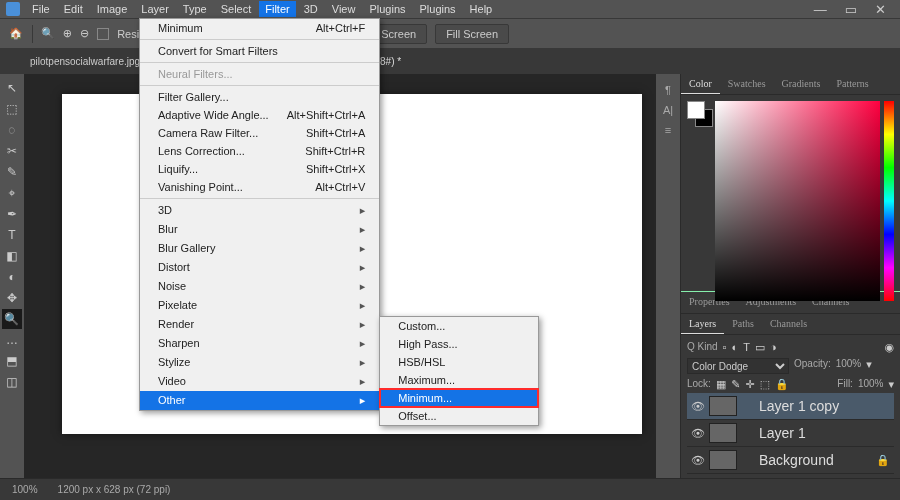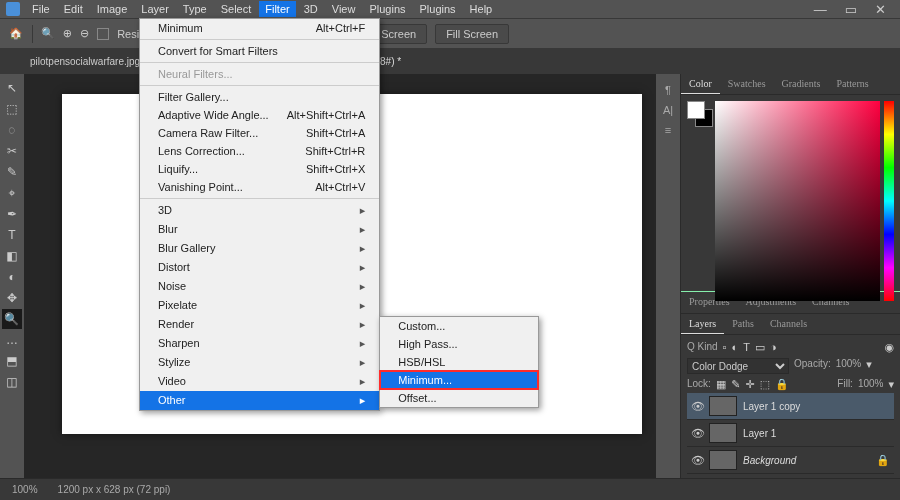--- a/index.html
+++ b/index.html
@@ -40,22 +40,22 @@
 .huebar { position: absolute; right: 6px; top: 6px; width: 10px; height: 200px; background: linear-gradient(to bottom, #f00, #ff0, #0f0, #0ff, #00f, #f0f, #f00); }
 .proppanel { border-top: 1px solid #86efac; }
 .layersbody { padding: 4px 6px; }
 .lrow { display: flex; align-items: flex-start; gap: 5px; padding: 2px 0; }
 .lrow select, .lrow input { background: #323232; color: #ccc; border: 1px solid #2a2a2a; font-size: 10px; height: 16px; }
 .lrow .lbl2 { color: #aaa; font-size: 10px; }
 .layer { display: flex; align-items: center; gap: 6px; padding: 3px 4px; border-bottom: 1px solid #2a2a2a; }
 .layer.sel { background: #4a5a6a; }
 .layer .eye { width: 12px; color: #ccc; }
 .layer .thumb { width: 28px; height: 20px; background: #666; border: 1px solid #222; }
-.layer .lname { font-size: 10px; color: #ddd; }
-.layer .lname.ital { font-style: italic; }
+.layer .lname { font-size: 14px; color: #ddd; margin-left: 16px; }
+.layer .lname.ital { }
 .layer .lock { margin-left: auto; color: #aaa; }
 .statusbar { position: absolute; bottom: 0; left: 0; right: 0; height: 22px; background: #383838; display: flex; align-items: center; padding: 0 12px; gap: 20px; border-top: 1px solid #2a2a2a; }
 .statusbar span { color: #aaa; font-size: 10px; }
 
 .dd { position: absolute; background: #f0f0f0; color: #222; box-shadow: 2px 2px 6px rgba(0,0,0,.4); z-index: 100; min-width: 160px; border: 1px solid #999; }
 .dd .di { display: flex; justify-content: space-between; padding: 3px 14px 3px 18px; font-size: 11px; white-space: nowrap; gap: 18px; }
 .dd .di.hl { background: #1473e6; color: #fff; }
 .dd .di.dis { color: #999; text-align: center; }
 .dd .di .arr { color: #555; }
 .dd hr { border: none; border-top: 1px solid #ccc; margin: 2px 0; }
@@ -303,20 +303,23 @@
     <div class="dd submenu" style="top:-75px;">
       <div class="di">
           <span>Custom...</span>
         </div>
       <div class="di">
           <span>High Pass...</span>
         </div>
       <div class="di">
           <span>HSB/HSL</span>
         </div>
+      <div class="di">
+          <span>Maximum...</span>
+        </div>
       <div class="di hl redbox">
           <span>Minimum...</span>
         </div>
       <div class="di">
           <span>Offset...</span>
         </div>
     </div>
   </div>
 </div>
 

